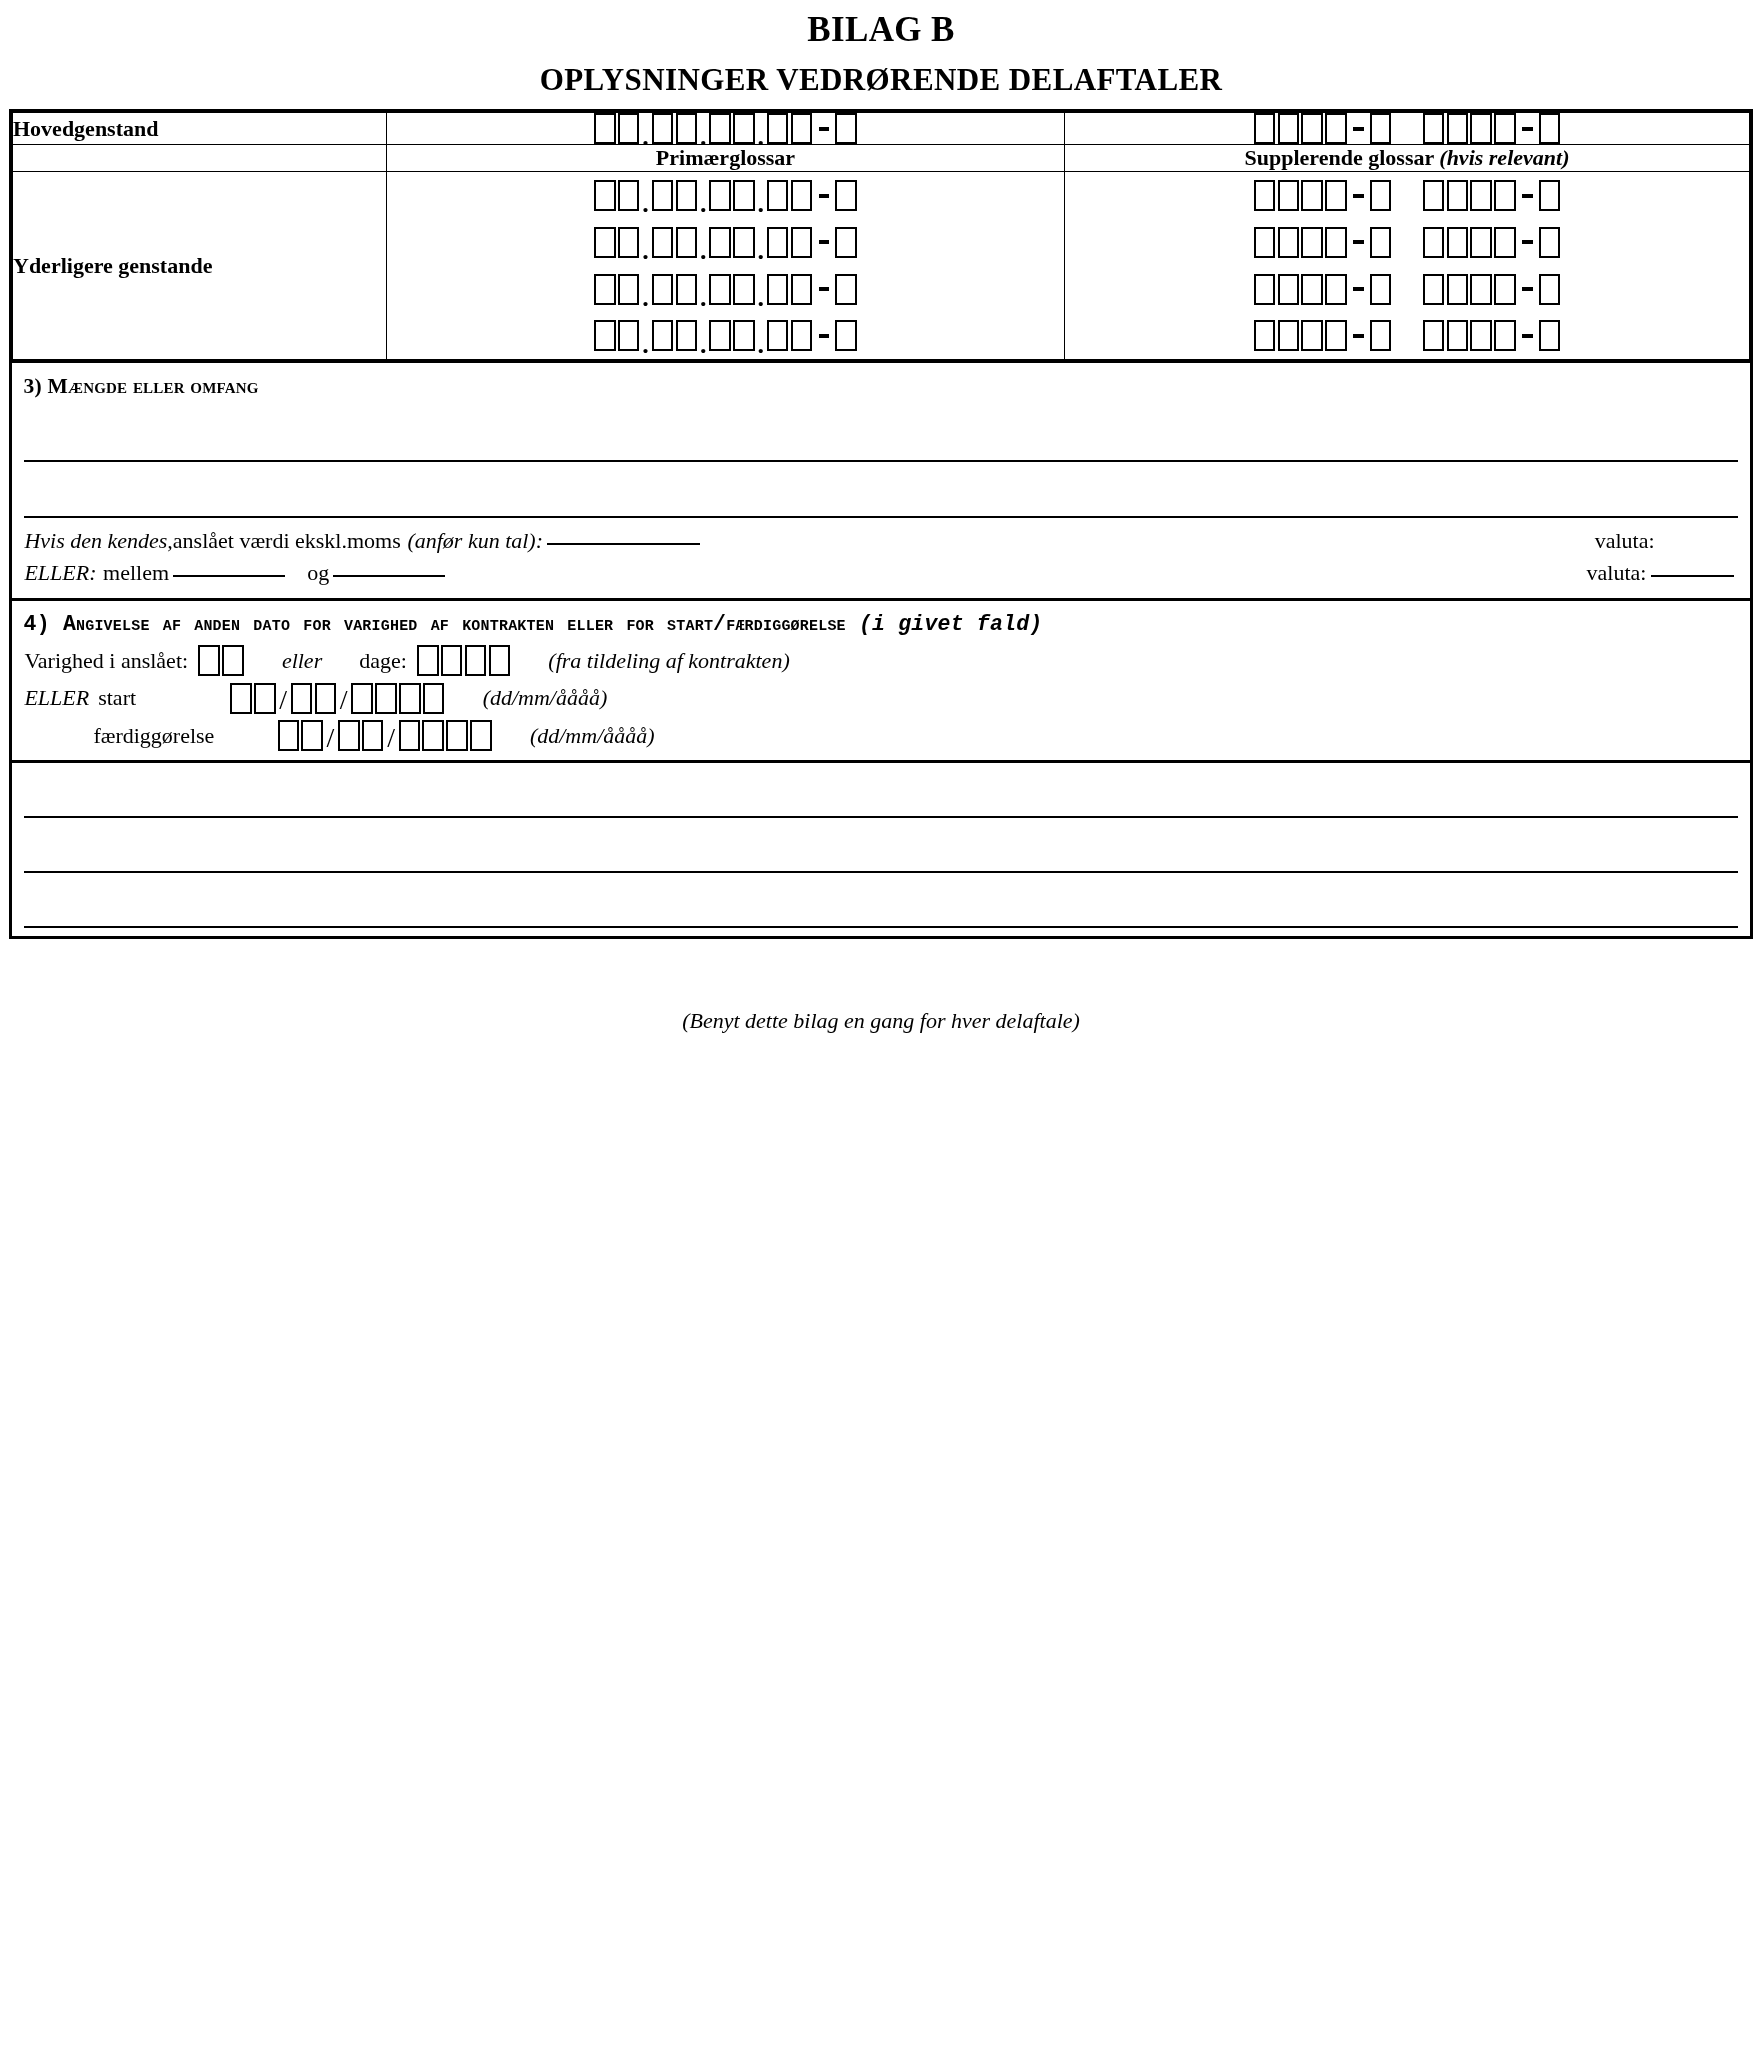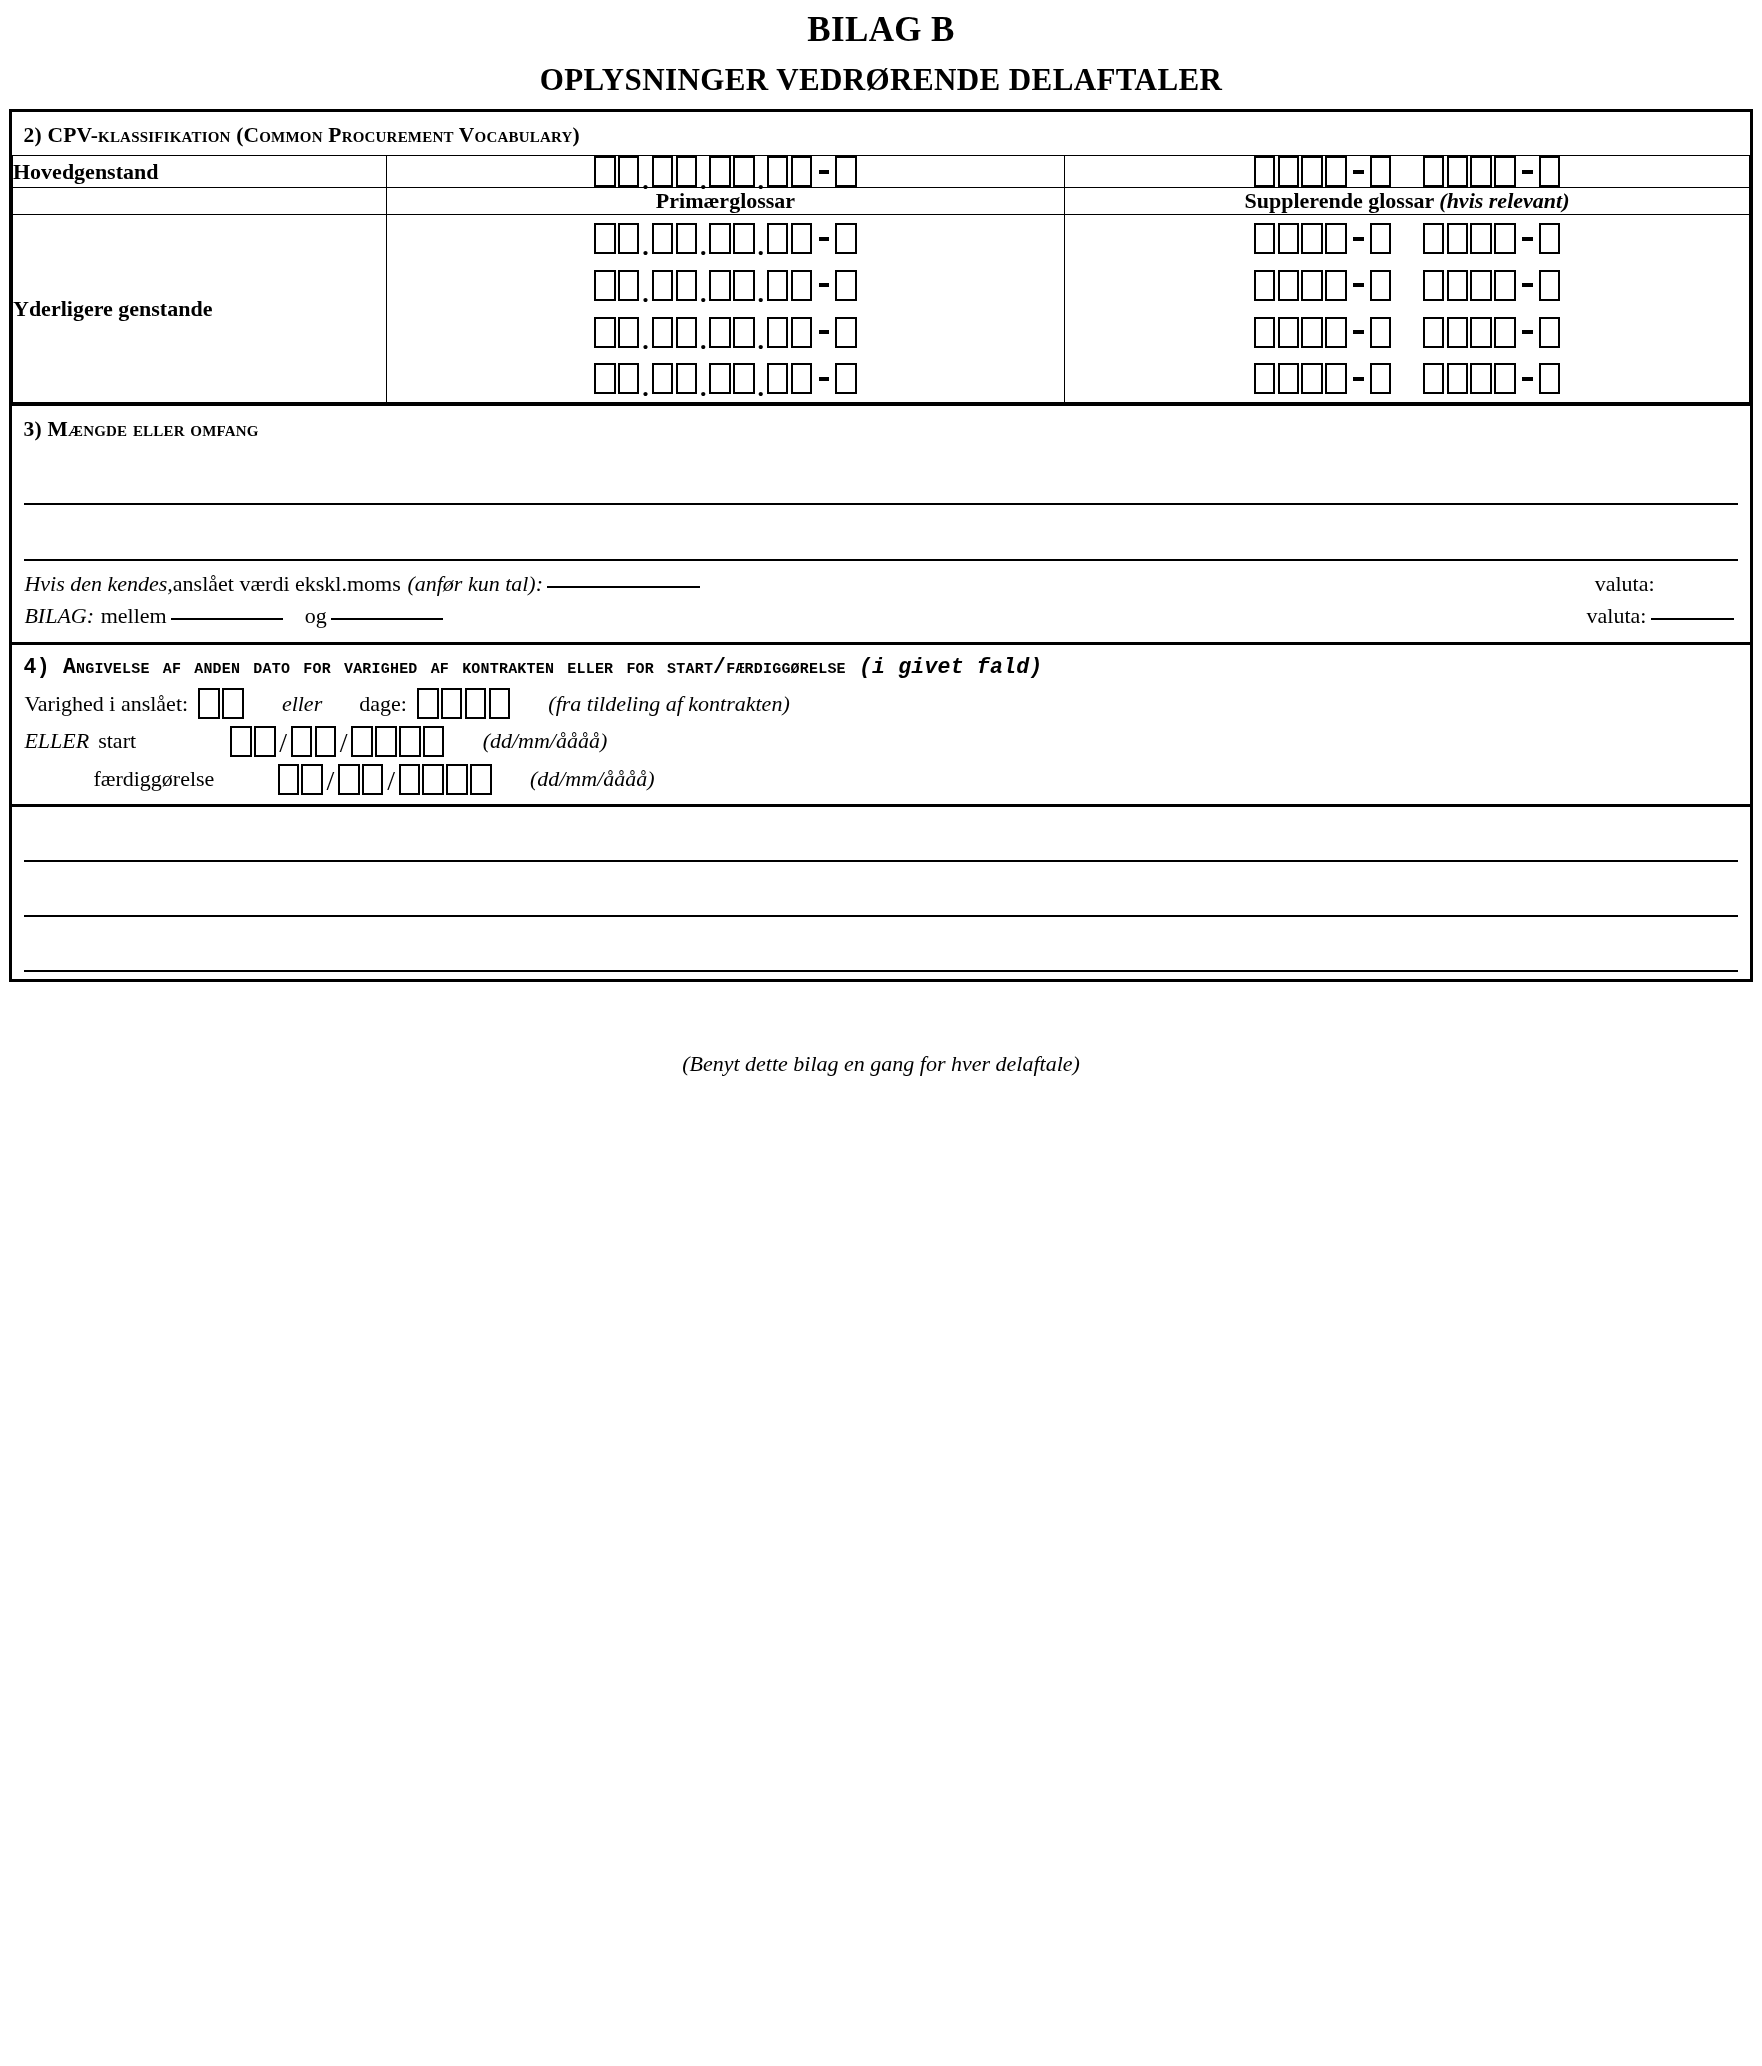--- a/index.html
+++ b/index.html
@@ -238,21 +238,20 @@
   <div class="title-block">
     <div class="doc-title">BILAG B</div>
     <div class="doc-subtitle">OPLYSNINGER VEDRØRENDE DELAFTALER</div>
   </div>
 
 
   <div class="frame">
 
 
     <div class="sect">
-      <div class="sect-head">2) CPV-klassifikation (Common Procurement Vocabulary)</div>
 
       <table class="cpv">
         <colgroup>
           <col class="c1">
             <col class="c2">
             <col class="c3">
         </colgroup>
         <tbody>
             <tr>
           <td class="rowlabel">Hovedgenstand</td>
@@ -444,21 +443,21 @@
         <span> anslået værdi ekskl. </span>
         <span>moms</span>
         <span class="ital" style="margin-left:6.6px;">(anfør kun tal):</span>
         <span class="blank b-med"></span>
         <span class="spacer-flex"></span>
         <span>valuta:</span>
         <span style="display:inline-block;width:83px;"></span>
       </div>
 
       <div class="value-row" style="padding-bottom:12.4px;">
-        <span class="ital">BILAG:</span>
+        <span class="ital">ELLER:</span>
         <span style="margin-left:6.6px;">mellem</span>
         <span class="blank b-sm"></span>
         <span class="gap-sm"></span>
         <span>og</span>
         <span class="blank b-sm"></span>
         <span class="spacer-flex"></span>
         <span>valuta:</span>
         <span class="blank b-xs"></span>
       </div>
     </div>

